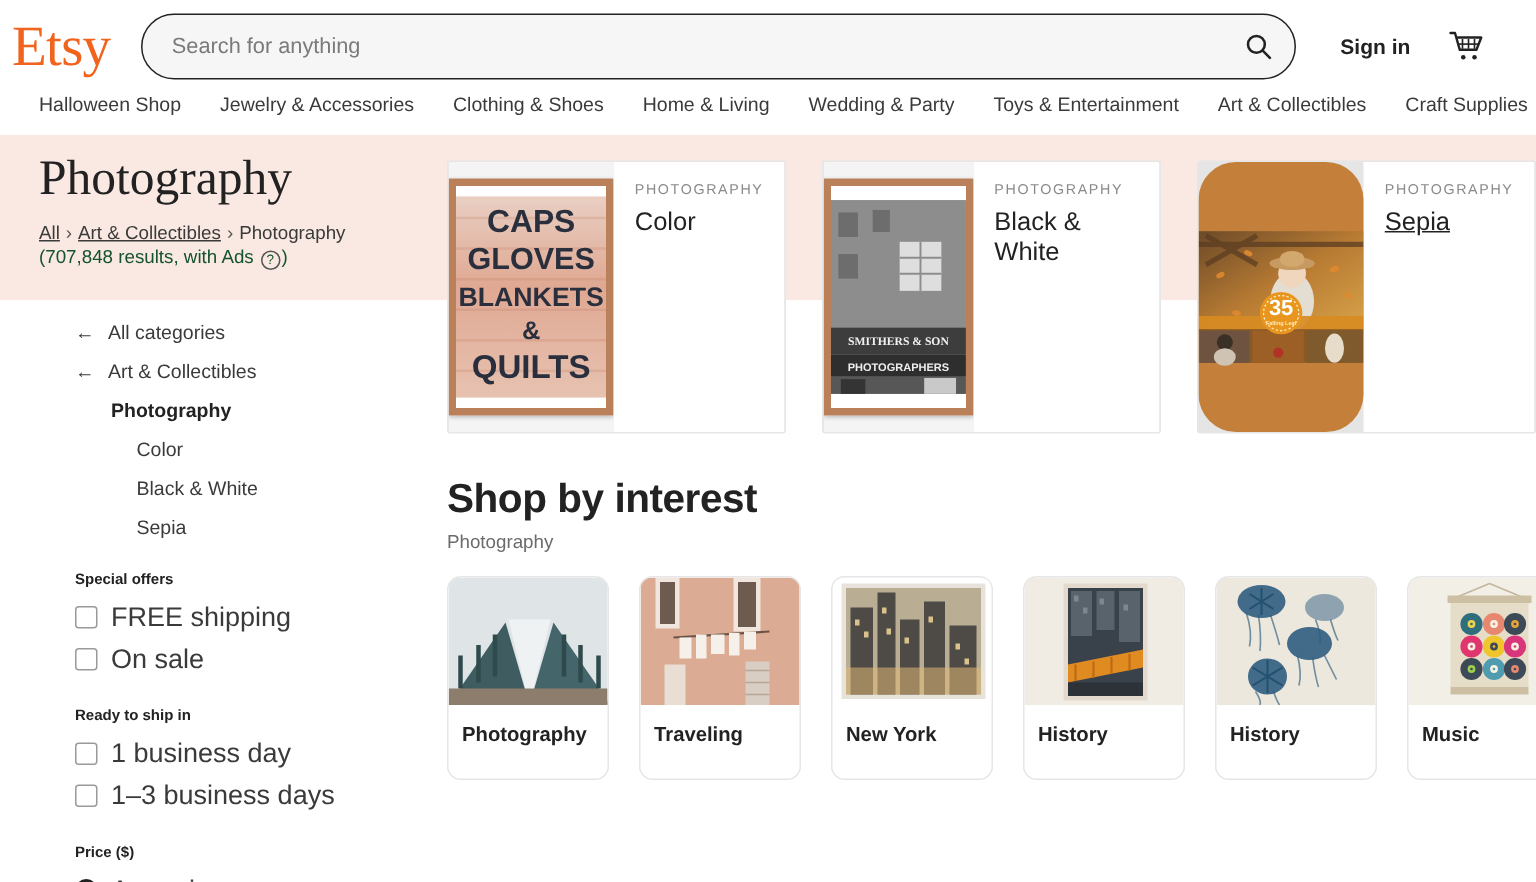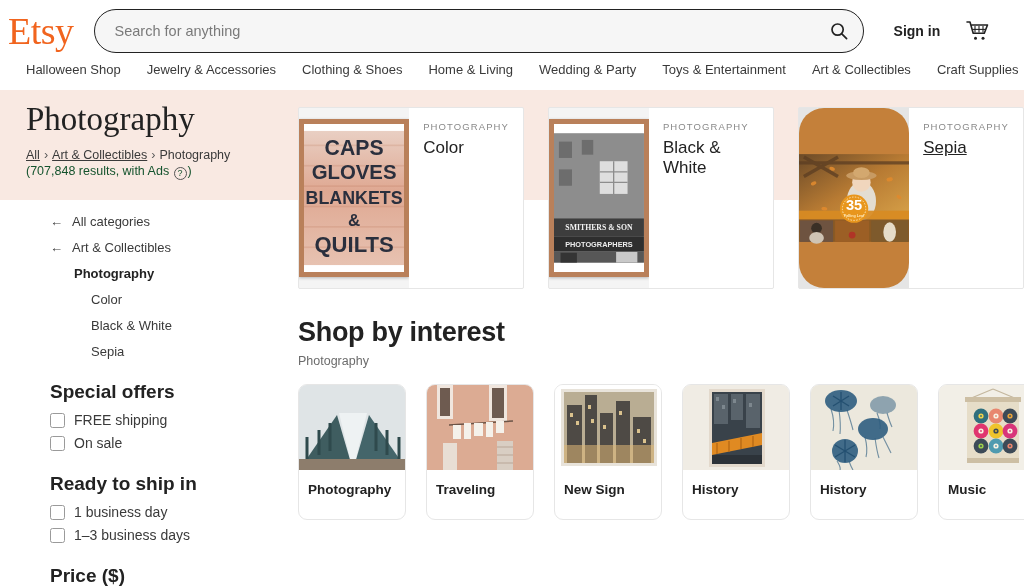--- a/index.html
+++ b/index.html
@@ -133,25 +133,25 @@
   .cat-row {
     display: flex; align-items: center;
     font-size: 13px; color: #3a3a3a;
     margin-bottom: 11px; cursor: pointer;
   }
   .cat-arrow { margin-right: 9px; font-size: 13px; color: #3a3a3a; }
   .cat-current { font-size: 13px; font-weight: bold; color: #222; margin: 0 0 11px 24px; }
   .cat-sub { font-size: 13px; color: #3a3a3a; margin: 0 0 11px 41px; cursor: pointer; }
 
   .filter-group { margin-top: 22px; }
-  .filter-head { font-size: 19px; font-weight: bold; color: #222; margin-bottom: 9px; }
+  .filter-head { font-size: 10px; font-weight: bold; color: #222; margin-bottom: 9px; }
   .opt-row {
     display: flex; align-items: center;
     margin-bottom: 7px; cursor: pointer;
-    font-size: 14px; color: #3a3a3a;
+    font-size: 18px; color: #3a3a3a;
   }
   .cb {
     width: 15px; height: 15px;
     border: 1.4px solid #9a9a9a;
     border-radius: 2.5px;
     margin-right: 9px; flex-shrink: 0;
     background: #fff;
   }
   .rb {
     width: 15px; height: 15px;
@@ -522,21 +522,21 @@
                 <rect x="33" y="20" width="3" height="4"></rect>
                   <rect x="36" y="34" width="3" height="4"></rect>
                 <rect x="48" y="40" width="3" height="4"></rect>
                   <rect x="64" y="26" width="3" height="4"></rect>
                 <rect x="82" y="44" width="3" height="4"></rect>
                   <rect x="88" y="54" width="3" height="4"></rect>
               </g>
               <rect x="9" y="60" width="90" height="18" fill="#e0b877" opacity="0.55"></rect>
             </svg>
           </div>
-          <div class="tile-label">New Sign</div>
+          <div class="tile-label">New York</div>
         </div>
 
         <div class="tile">
           <div class="tile-img">
             <svg width="108" height="85" viewBox="0 0 108 85">
               <rect width="108" height="85" fill="#f0ece4"></rect>
               <rect x="26" y="4" width="56" height="78" fill="#e3d9cc"></rect>
               <rect x="29" y="7" width="50" height="72" fill="#39424a"></rect>
               <g fill="#59636b">
                 <rect x="31" y="9" width="14" height="30"></rect>

